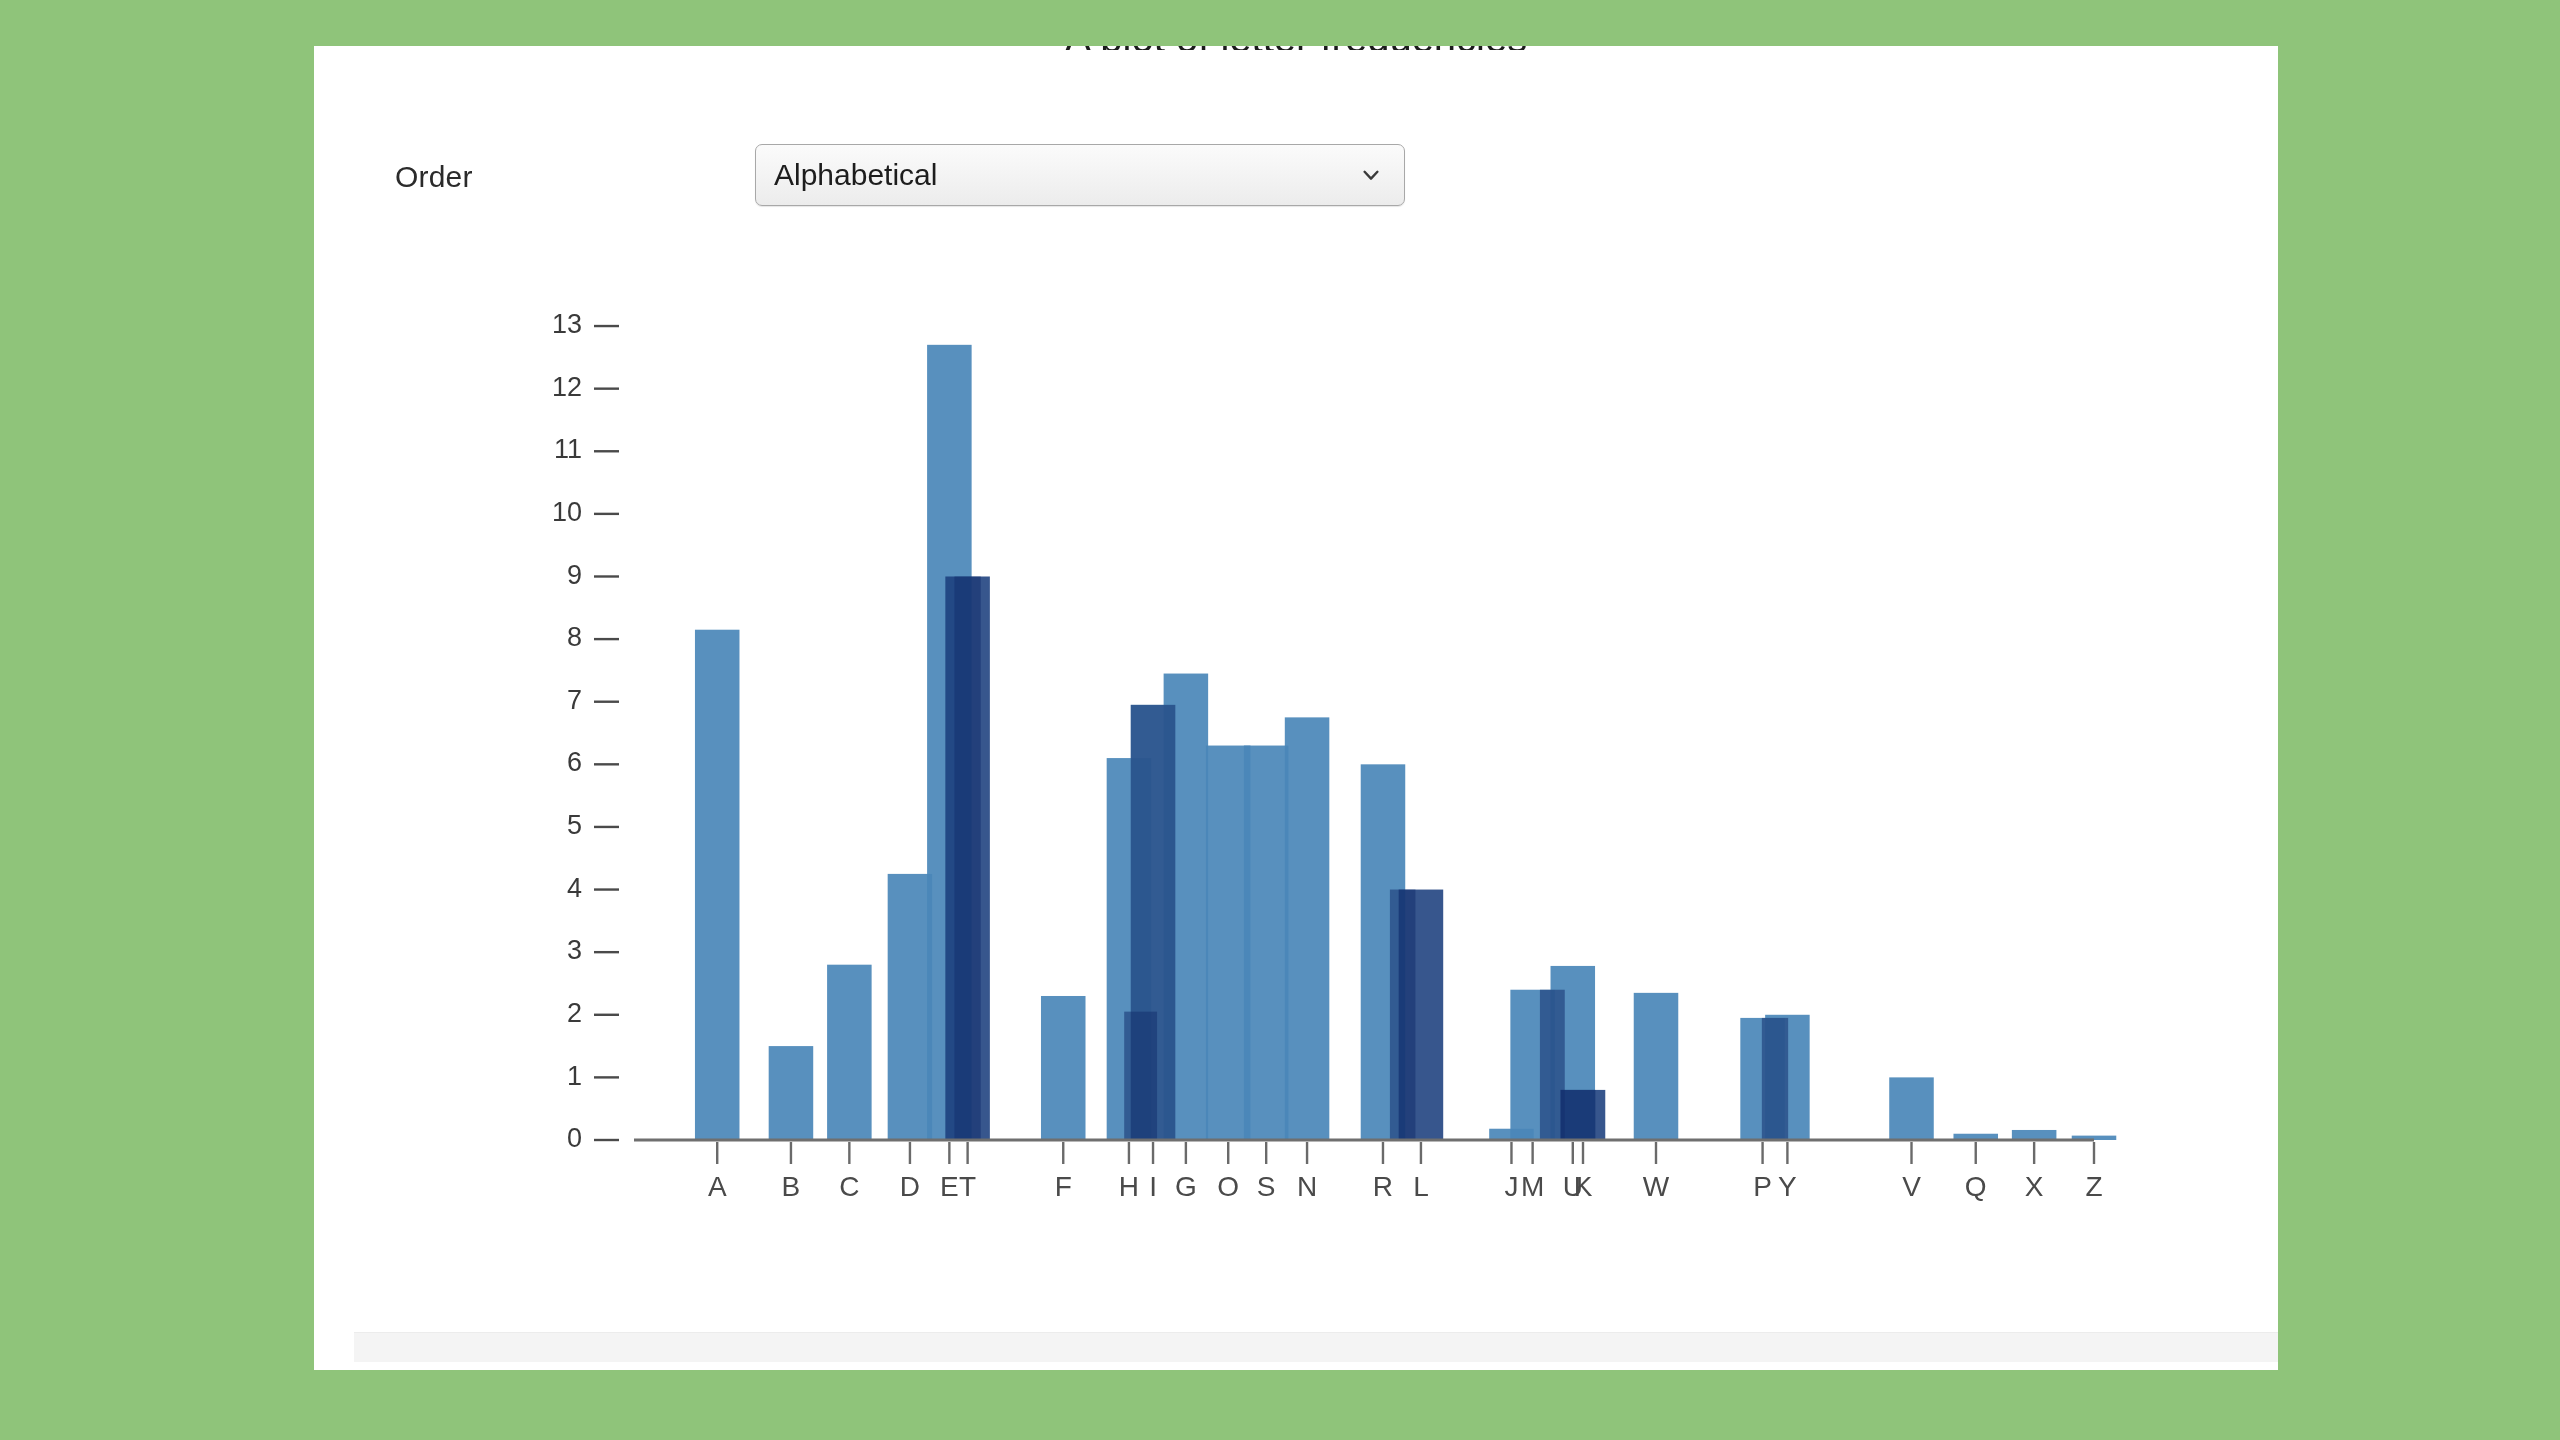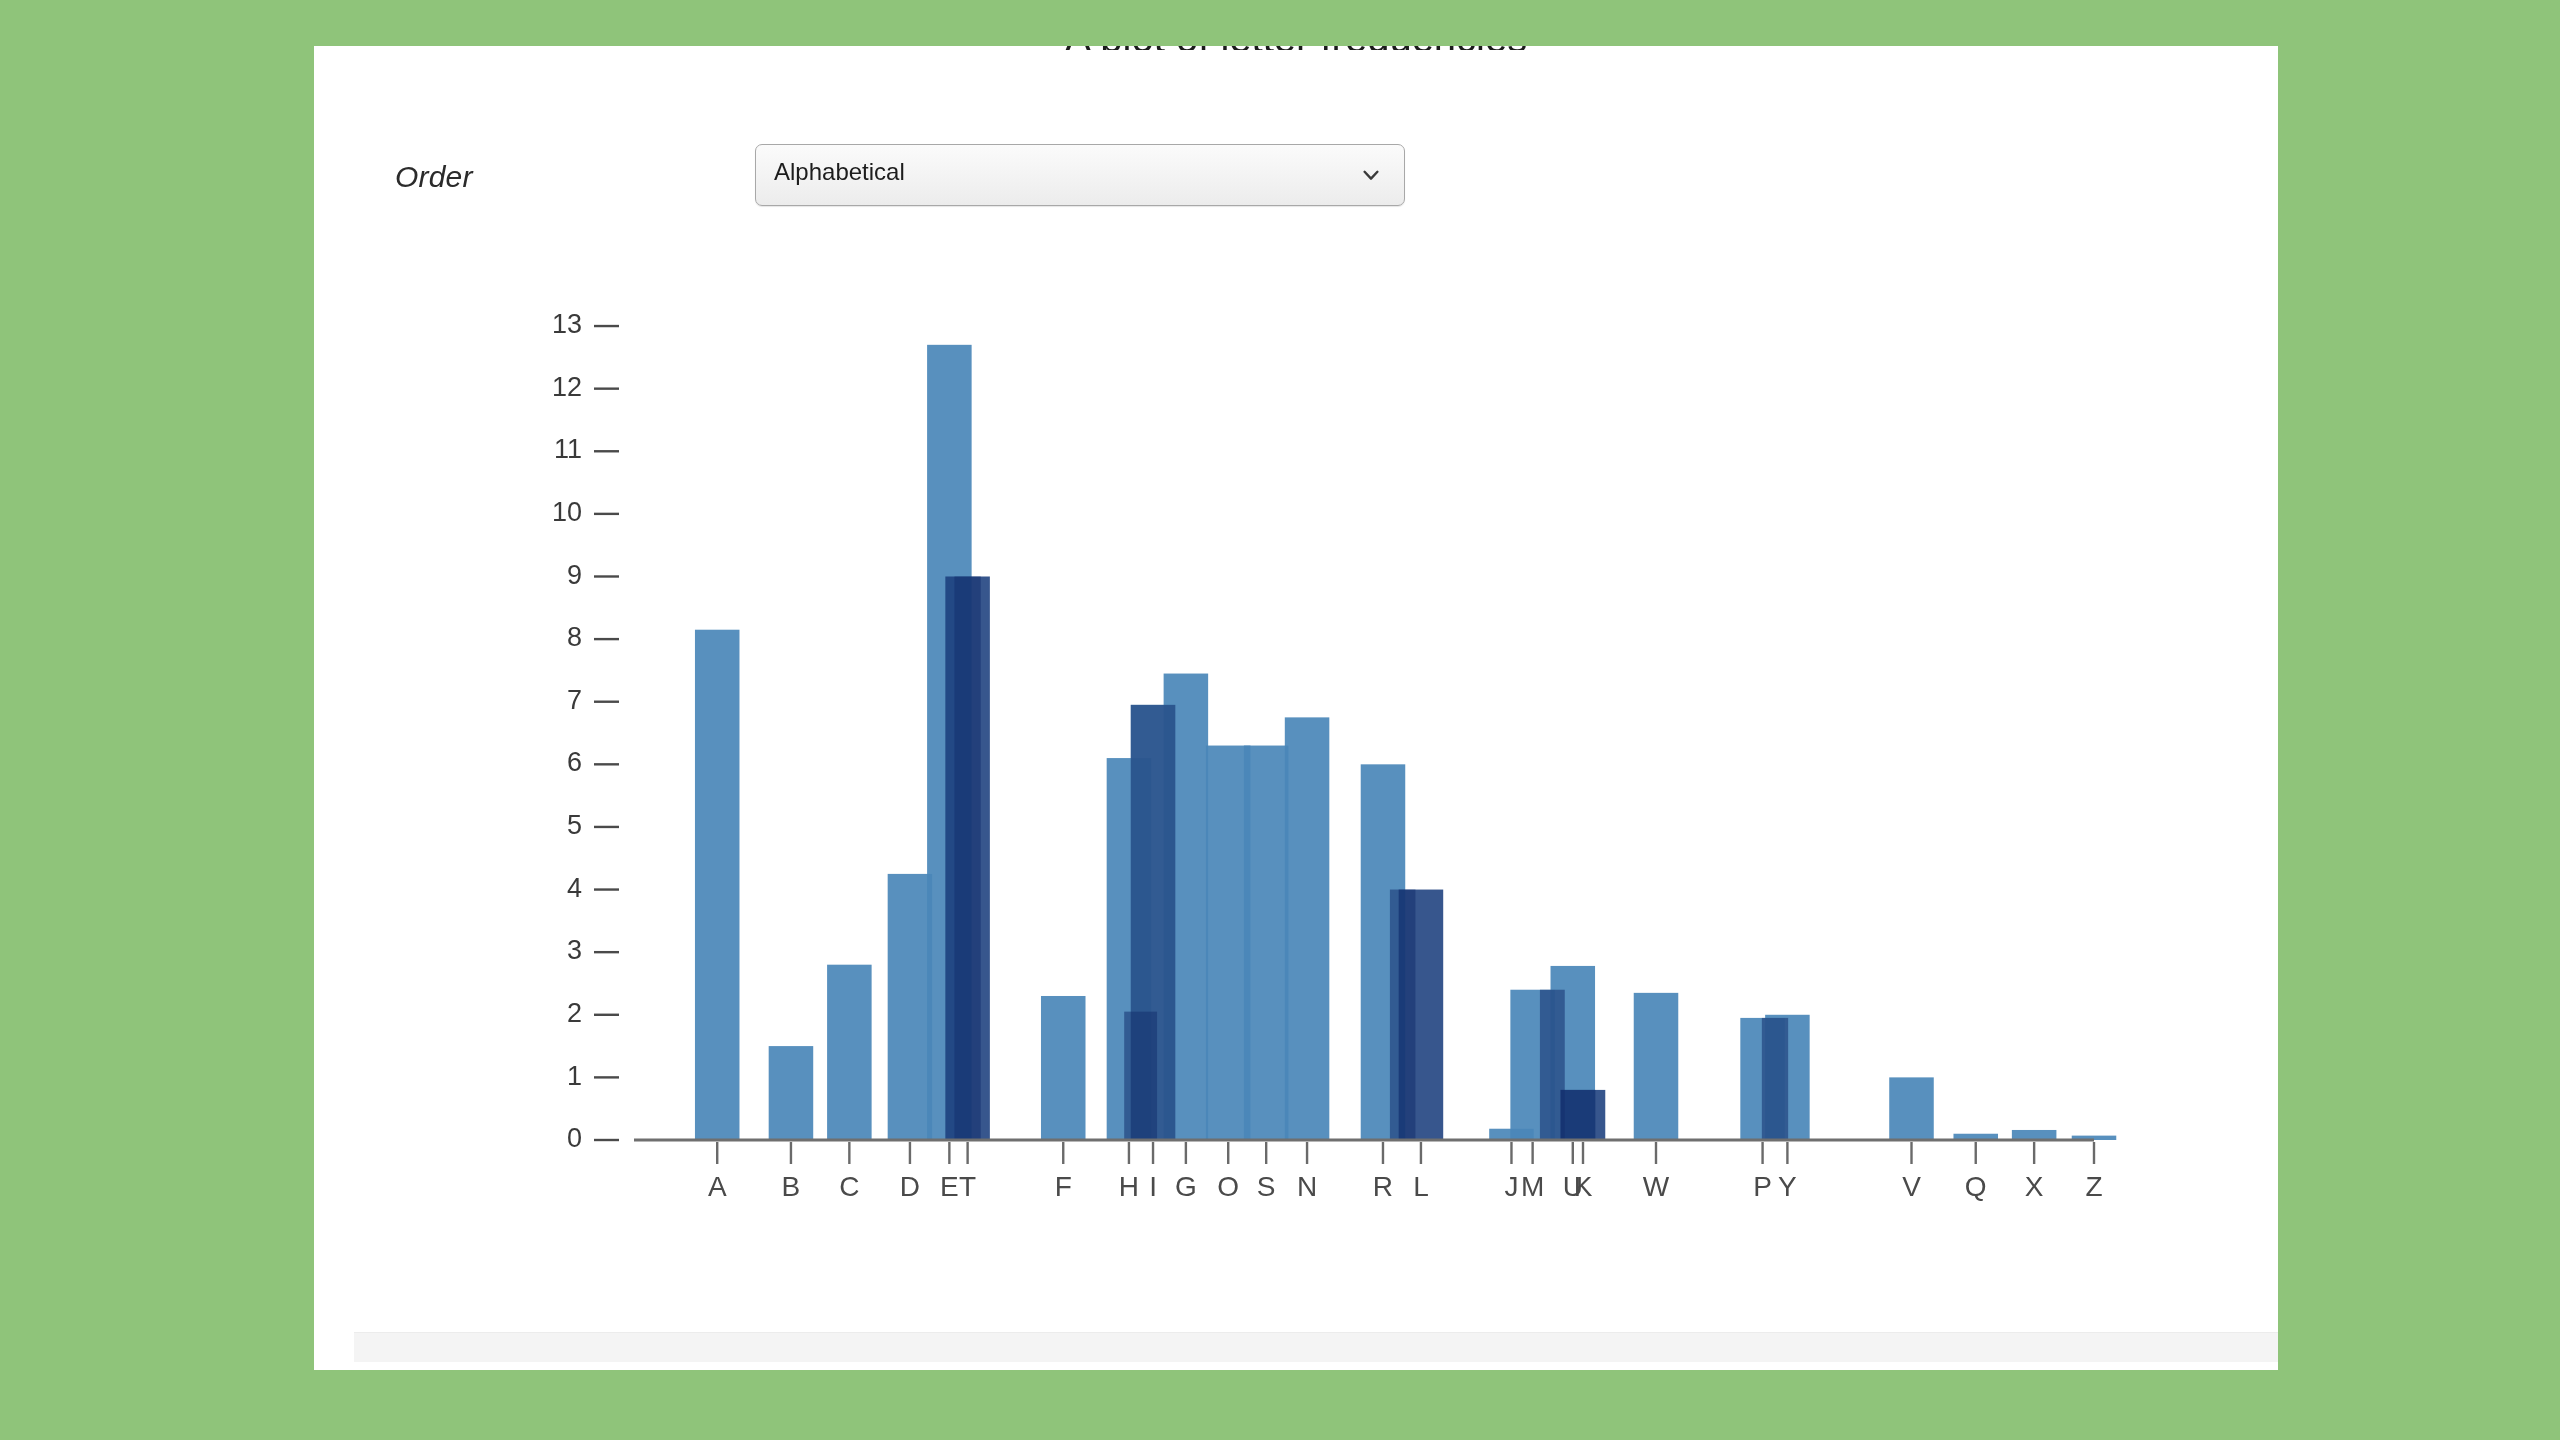--- a/index.html
+++ b/index.html
@@ -47,36 +47,35 @@
     left: 0; top: 96px;
     width: 100%;
     height: 80px;
   }
   #order-label {
     position: absolute;
     left: 81px; top: 18px;
     font-size: 30px;
     color: #2b2b2b;
     letter-spacing: .2px;
-    font-style: italic;
   }
   #order-select {
     position: absolute;
     left: 441px; top: 2px;
     width: 650px; height: 62px;
     background: linear-gradient(180deg,#fbfbfb 0%,#ececec 100%);
     border: 1px solid #a8a8a8;
     border-radius: 7px;
     box-shadow: 0 1px 1px rgba(0,0,0,.10);
     cursor: pointer;
   }
   #order-select-value {
     position: absolute;
     left: 18px; top: 13px;
-    font-size: 24px;
+    font-size: 30px;
     color: #1d1d1d;
     white-space: nowrap;
   }
   #order-select-arrow {
     position: absolute;
     right: 22px; top: 50%;
     transform: translateY(-50%);
     width: 22px; height: 22px;
     display: block;
   }

